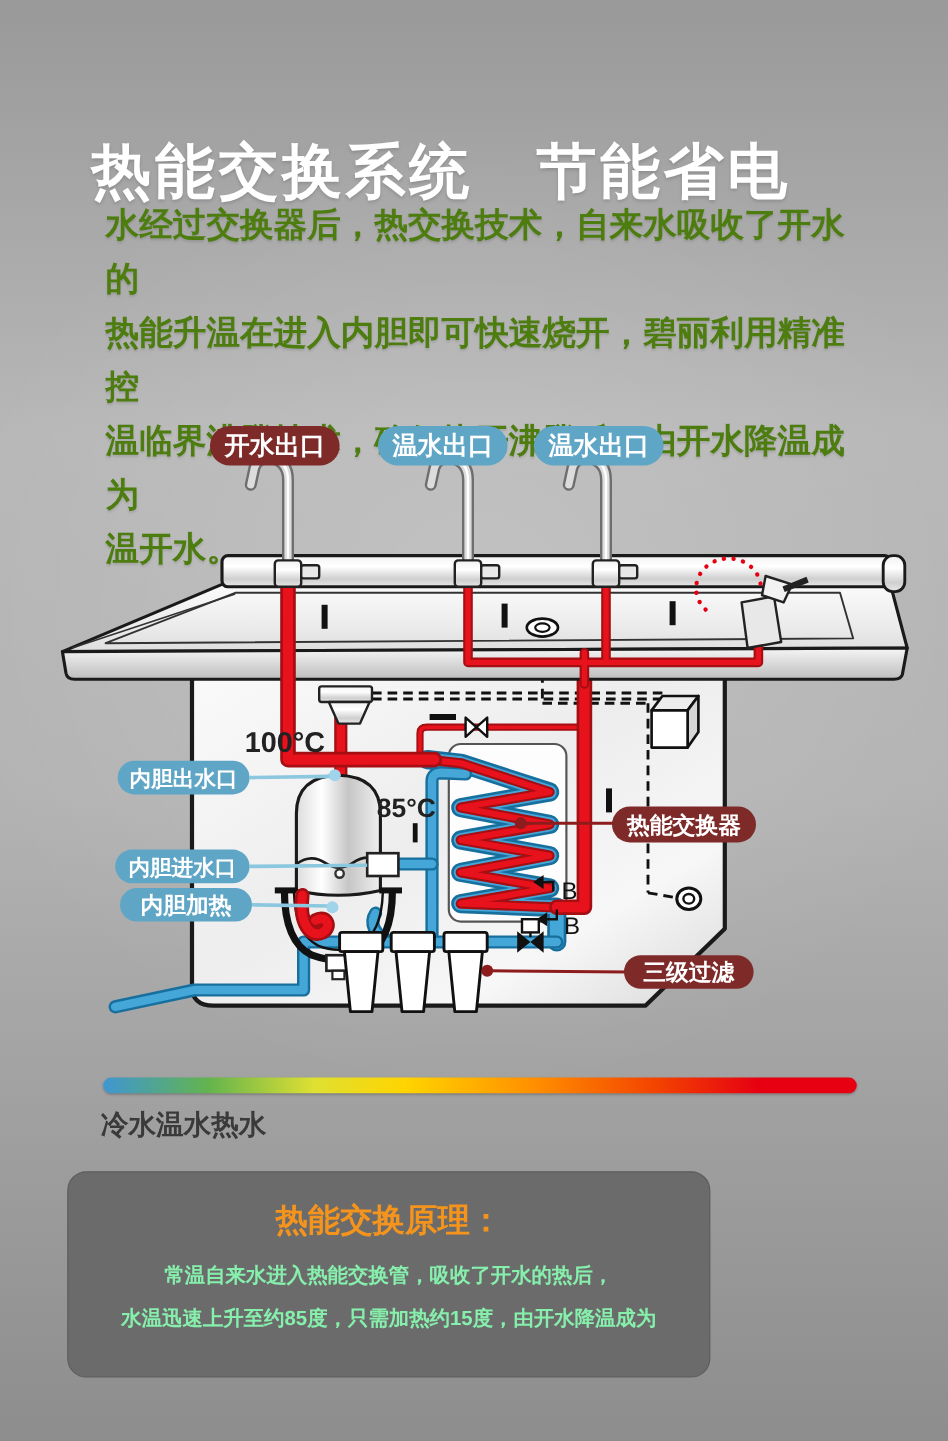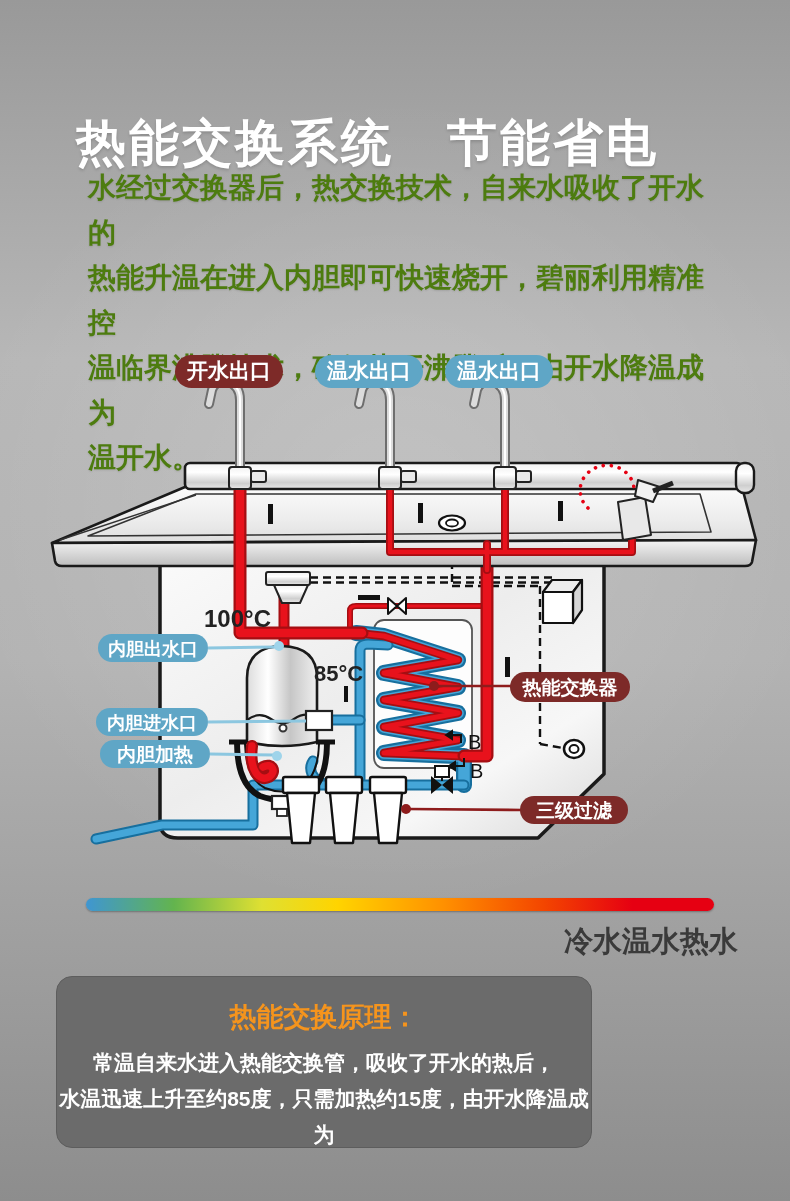--- a/index.html
+++ b/index.html
@@ -19,30 +19,30 @@
     position:absolute;left:88px;top:165px;width:640px;
     color:#4d7c0f;font-size:28px;line-height:45px;font-weight:700;
     white-space:pre-line;text-shadow:0 1px 2px rgba(0,0,0,.12);
   }
   .diagram{position:absolute;left:0;top:330px;width:790px;height:560px;}
   .gradbar{
     position:absolute;left:86px;top:898px;width:628px;height:13px;border-radius:7px;
     box-shadow:0 1px 2px rgba(0,0,0,.3);
   }
   .gradlabels{
-    position:absolute;left:70px;top:922px;width:668px;display:flex;
-    justify-content:flex-end;color:#3a3a3a;font-size:29px;font-weight:700;
+    position:absolute;left:84px;top:922px;width:668px;display:flex;
+    justify-content:flex-start;color:#3a3a3a;font-size:23px;font-weight:700;
   }
   .panel{
     position:absolute;left:56px;top:976px;width:536px;height:172px;
     background:#6b6b6b;border:1px solid #5d5d5d;border-radius:16px;
     box-sizing:border-box;text-align:center;
   }
   .panel-title{margin-top:22px;font-size:27px;font-weight:900;}
-  .panel-body{margin-top:10px;color:#ffffff;font-size:21px;line-height:36px;font-weight:700;}
+  .panel-body{margin-top:10px;color:#86efac;font-size:17px;line-height:36px;font-weight:700;}
   svg text{font-family:"Liberation Sans","DejaVu Sans",sans-serif;}
 </style>
 </head>
 <body>
 
 <h1 class="title">热能交换系统　节能省电</h1>
 <div class="desc">水经过交换器后，热交换技术，自来水吸收了开水的
 热能升温在进入内胆即可快速烧开，碧丽利用精准控
 温临界沸腾技术，确保烧开沸腾后，由开水降温成为
 温开水。</div>

